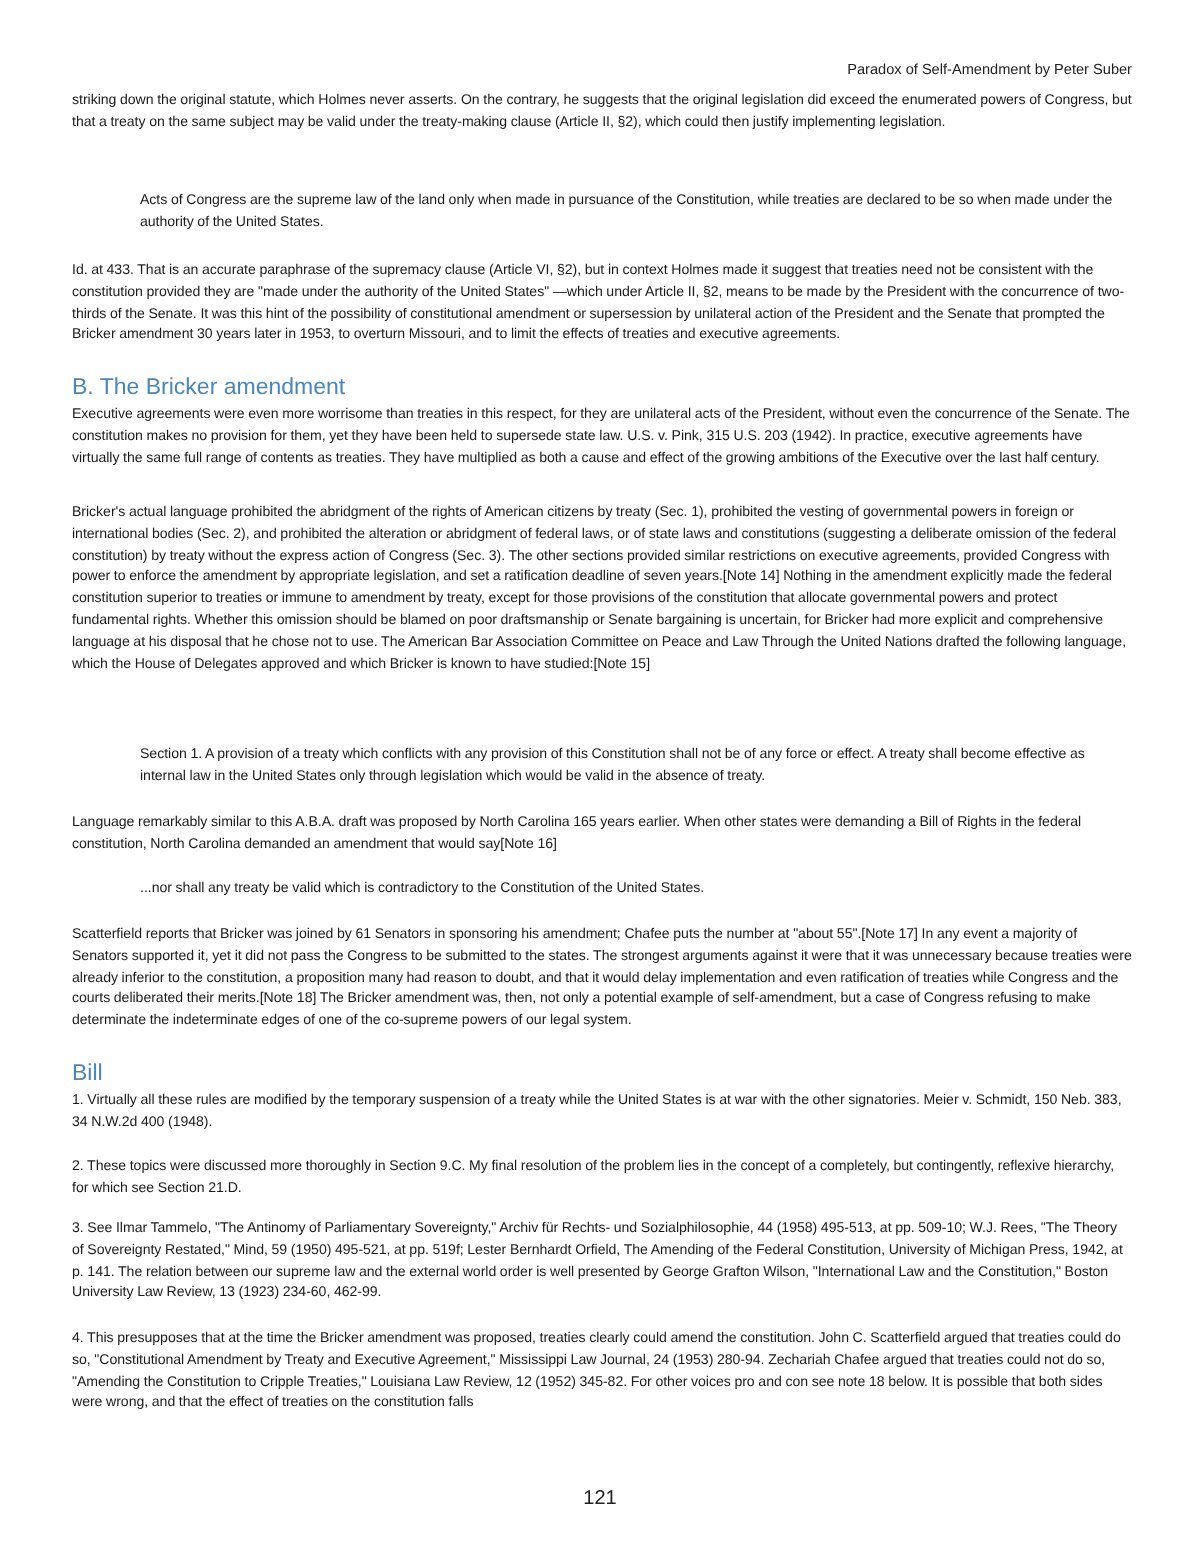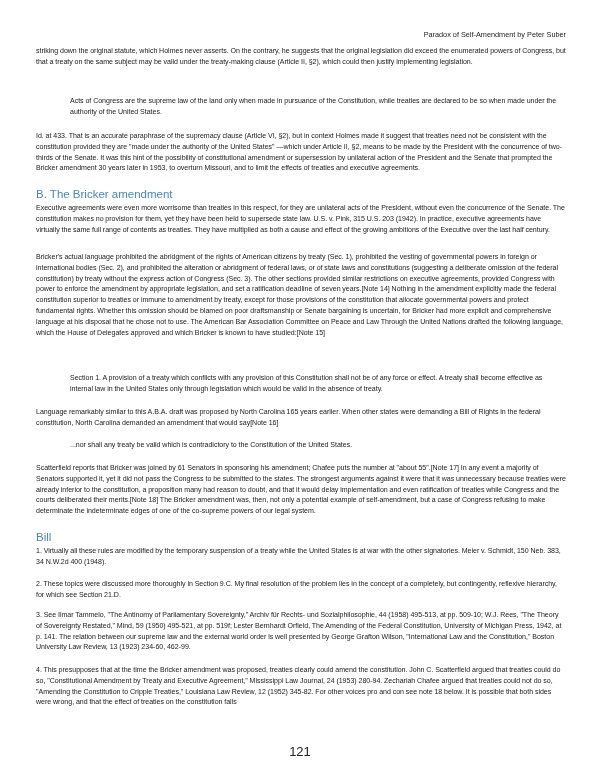--- a/index.html
+++ b/index.html
@@ -18,21 +18,21 @@
       letter-spacing: -0.02px; word-spacing: -0.1px;
     }
     .blk { position: absolute; left: 0; width: 530px; }
     .quote { left: 34px; width: 494px; }
     h2 {
       margin: 0; font-weight: normal; color: #4a86b8;
       font-size: 11.5px; line-height: 14px; position: absolute; left: 0;
     }
     .page-number {
       position: absolute; left: 0; width: 600px; top: 744px;
-      text-align: center; font-size: 13px; color: #222;
+      text-align: center; font-size: 10px; color: #222;
     }
   </style>
 </head>
 <body>
 
 <div class="running-head">Paradox of Self-Amendment by Peter Suber</div>
 
 <div class="page">
   <p class="blk" style="top:46px">striking down the original statute, which Holmes never asserts. On the contrary, he suggests that the original legislation did exceed the enumerated powers of Congress, but that a treaty on the same subject may be valid under the treaty-making clause (Article II, §2), which could then justify implementing legislation.</p>
 

